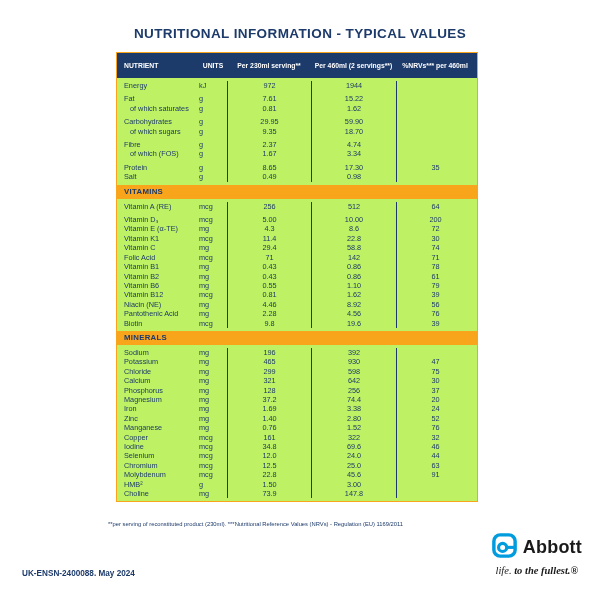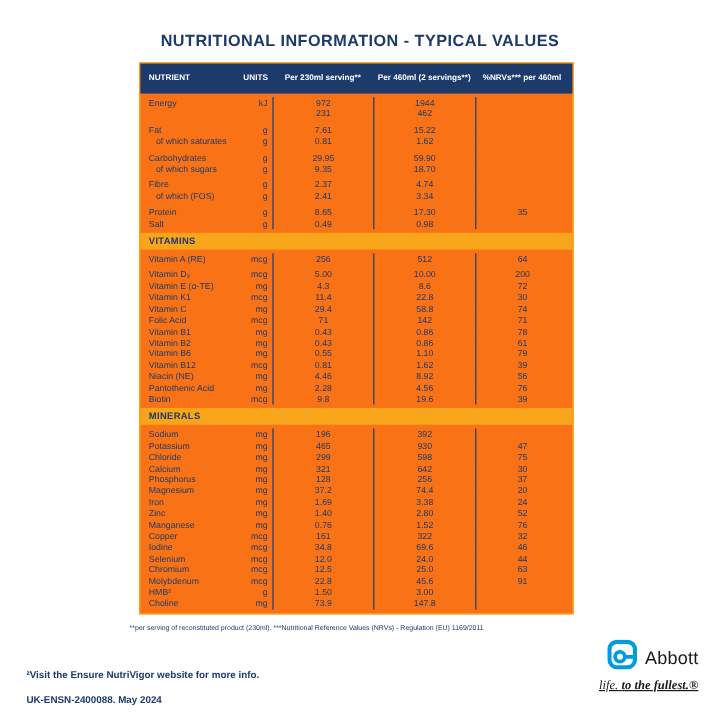--- a/index.html
+++ b/index.html
@@ -6,57 +6,57 @@
   body{
     width:600px;height:600px;position:relative;background:#ffffff;
     font-family:"Liberation Sans",sans-serif;color:#1C3A6A;overflow:hidden;
   }
   .title{
     position:absolute;top:26px;left:0;width:600px;text-align:center;
     font-size:13.5px;font-weight:bold;letter-spacing:0.4px;color:#1C3A6A;
   }
   .ntable{
     position:absolute;left:116px;top:52px;width:360px;
-    border:1.5px solid #F9A51B;background:#f97316;
+    border:1.5px solid #F9A51B;background:#bef264;
   }
   .cols{display:grid;grid-template-columns:82px 28px 84px 85px 78px;}
   .thead{
     background:#1C3A6A;color:#ffffff;height:25px;align-items:center;
     font-size:6.8px;font-weight:bold;white-space:nowrap;
   }
   .thead .h1{padding-left:7px;text-align:left;}
   .thead .h2{text-align:center;}
   .thead .h3,.thead .h4,.thead .h5{text-align:center;}
   .secbody{padding:3px 0;}
   .row{line-height:9.4px;font-size:7.3px;color:#1C3A6A;}
   .row span{display:block;}
   .row.gap span{padding-top:4px;}
   .c1{padding-left:7px;text-align:left;white-space:nowrap;}
   .c1.sub{padding-left:13px;}
-  .c2{text-align:right;padding-right:4px;}
+  .c2{text-align:left;padding-right:4px;}
   .c3,.c4,.c5{text-align:center;border-left:1px solid #1C3A6A;}
   .secbar{
     height:14px;line-height:14px;background:#F9A51B;color:#1C3A6A;
     font-weight:bold;font-size:7.8px;padding-left:7px;letter-spacing:0.3px;
   }
   .footnote{
     position:absolute;left:108px;top:521px;width:392px;
     font-size:5.8px;color:#1C3A6A;white-space:nowrap;
   }
   .bottom-left{
     position:absolute;left:22px;top:558px;font-size:8.2px;
     font-weight:600;color:#1C3A6A;line-height:10px;
   }
   .bottom-left .l2{margin-top:11px;}
   .brand{position:absolute;right:18px;top:533px;text-align:center;}
   .brand-top{display:flex;align-items:center;justify-content:flex-end;gap:6px;}
-  .brand-name{font-size:15px;font-weight:normal;color:#1a1a1a;letter-spacing:0.2px;}
+  .brand-name{font-size:18px;font-weight:bold;color:#1a1a1a;letter-spacing:0.2px;}
   .brand-tagline{
     margin-top:3px;font-family:"Liberation Serif",serif;font-style:italic;
-    font-size:10.5px;color:#1a1a1a;white-space:nowrap;text-decoration:underline;
+    font-size:10.5px;color:#1a1a1a;white-space:nowrap;
   }
   .brand-tagline .bold{font-weight:bold;}
 </style>
 </head>
 <body>
 
 <div class="title">NUTRITIONAL INFORMATION - TYPICAL VALUES</div>
 
 <div class="ntable">
   <div class="thead cols">
@@ -68,27 +68,20 @@
   </div>
   <div id="tbody">
       <div class="secbody">
         <div class="row cols">
           <span class="c1">Energy</span>
           <span class="c2">kJ</span>
           <span class="c3">972</span>
           <span class="c4">1944</span>
           <span class="c5"></span>
         </div>
-        <div class="row cols">
-          <span class="c1"></span>
-          <span class="c2"></span>
-          <span class="c3">231</span>
-          <span class="c4">462</span>
-          <span class="c5"></span>
-        </div>
         <div class="row cols gap">
           <span class="c1">Fat</span>
           <span class="c2">g</span>
           <span class="c3">7.61</span>
           <span class="c4">15.22</span>
           <span class="c5"></span>
         </div>
         <div class="row cols">
           <span class="c1 sub">of which saturates</span>
           <span class="c2">g</span>
@@ -113,21 +106,21 @@
         <div class="row cols gap">
           <span class="c1">Fibre</span>
           <span class="c2">g</span>
           <span class="c3">2.37</span>
           <span class="c4">4.74</span>
           <span class="c5"></span>
         </div>
         <div class="row cols">
           <span class="c1 sub">of which (FOS)</span>
           <span class="c2">g</span>
-          <span class="c3">2.41</span>
+          <span class="c3">1.67</span>
           <span class="c4">3.34</span>
           <span class="c5"></span>
         </div>
         <div class="row cols gap">
           <span class="c1">Protein</span>
           <span class="c2">g</span>
           <span class="c3">8.65</span>
           <span class="c4">17.30</span>
           <span class="c5">35</span>
         </div>
@@ -347,21 +340,20 @@
           <span class="c4">147.8</span>
           <span class="c5"></span>
         </div>
       </div>
     </div>
 </div>
 
 <div class="footnote">**per serving of reconstituted product (230ml). ***Nutritional Reference Values (NRVs) - Regulation (EU) 1169/2011</div>
 
 <div class="bottom-left">
-  <div class="l1">²Visit the Ensure NutriVigor website for more info.</div>
   <div class="l2">UK-ENSN-2400088. May 2024</div>
 </div>
 
 <div class="brand">
   <div class="brand-top">
     <span>
       <svg width="25" height="25" viewBox="0 0 40 40">
         <rect x="3" y="3" width="34" height="34" rx="10" fill="none" stroke="#009CDE" stroke-width="5.5"></rect>
         <circle cx="17" cy="23" r="6.5" fill="none" stroke="#009CDE" stroke-width="5"></circle>
         <path d="M 22 23 L 37 23" stroke="#009CDE" stroke-width="5" fill="none"></path>

